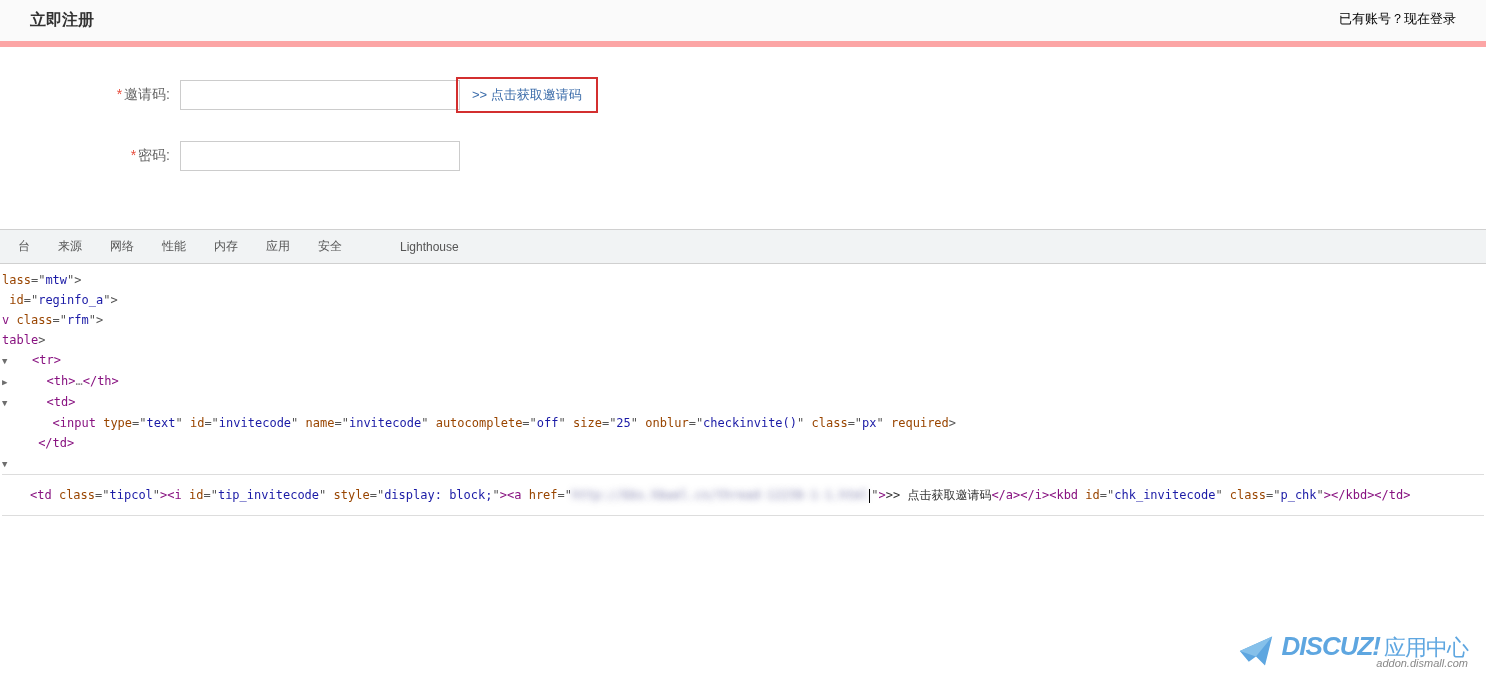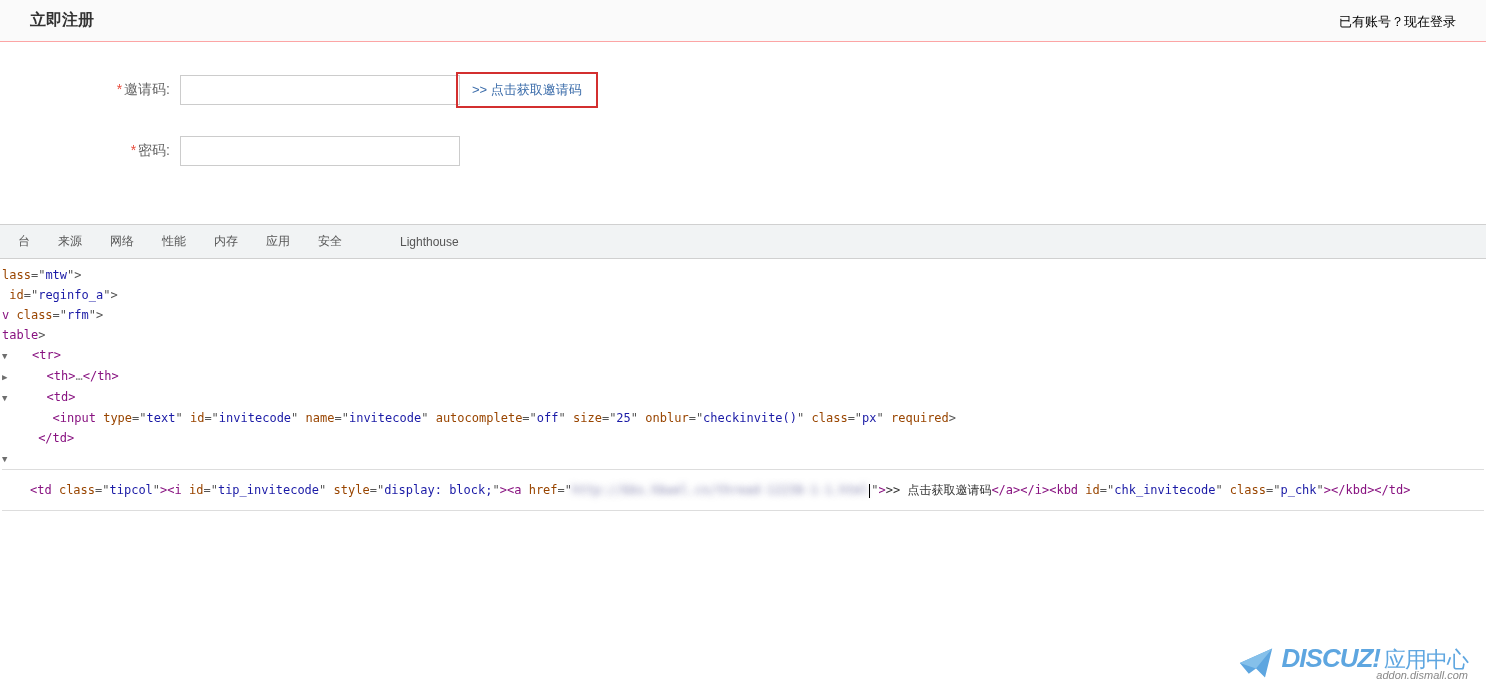--- a/index.html
+++ b/index.html
@@ -1,20 +1,20 @@
 <!DOCTYPE html>
 <html><head>
   <meta charset="utf-8">
   <style>
     * { margin: 0; padding: 0; box-sizing: border-box; }
     body { font-family: "Microsoft YaHei", Arial, sans-serif; font-size: 13px; color: #333; background: #fff; }
     
     
     .top-area { background: #fff; }
-    .page-header { background: #fafafa; padding: 10px 30px; display: flex; justify-content: space-between; align-items: flex-end; border-bottom: 1px solid #fca5a5; }
+    .page-header { background: #fafafa; padding: 10px 30px; display: flex; justify-content: space-between; align-items: flex-start; border-bottom: 6px solid #fca5a5; }
     .page-title { font-size: 16px; font-weight: bold; color: #333; }
     .login-link { font-size: 13px; color: #000000; }
     
     .form-area { padding: 30px 0 30px 70px; }
     .form-row { display: flex; align-items: center; margin-bottom: 28px; position: relative; }
     .form-label { width: 100px; text-align: right; margin-right: 10px; color: #666; font-size: 14px; }
     .form-label .req { color: #e74c3c; margin-right: 2px; }
     .form-input { width: 280px; height: 30px; border: 1px solid #ccc; padding: 0 8px; font-size: 13px; }
     .invite-link-box { border: 2px solid #d32f2f; padding: 7px 14px; margin-left: -4px; position: relative; }
     .invite-link { color: #3b6caa; text-decoration: none; font-size: 13px; }
@@ -33,21 +33,21 @@
     .punct { color: #555; }
     .triangle-open::before { content: "▼"; font-size: 9px; color: #6e6e6e; margin-right: 3px; display: inline-block; }
     .triangle-closed::before { content: "▶"; font-size: 9px; color: #6e6e6e; margin-right: 3px; display: inline-block; }
     .ellipsis { color: #888; }
     
     .selected-block { background: #fff; border-top: 1px solid #ddd; border-bottom: 1px solid #ddd; padding: 10px 28px; font-family: Consolas, Menlo, monospace; font-size: 12px; line-height: 20px; word-break: break-all; white-space: pre-wrap; }
     .blurred { color: transparent; text-shadow: 0 0 6px rgba(50,50,120,0.6); user-select: none; }
     .cursor-caret { display: inline-block; width: 1px; height: 14px; background: #000; vertical-align: middle; margin: 0 1px; }
     
     
-    .watermark { position: fixed; bottom: 0; right: 18px; display: flex; align-items: center; gap: 8px; }
+    .watermark { position: fixed; bottom: 12px; right: 18px; display: flex; align-items: center; gap: 8px; }
     .wm-plane { width: 36px; height: 36px; }
     .wm-text { display: flex; flex-direction: column; align-items: flex-start; }
     .wm-logo { font-family: Arial Black, Arial, sans-serif; font-weight: 900; font-style: italic; font-size: 26px; color: #5ea6e0; letter-spacing: -1px; line-height: 1; }
     .wm-logo .cn { font-size: 22px; font-style: normal; margin-left: 4px; color: #5ea6e0; font-weight: normal; }
     .wm-sub { font-size: 11px; color: #888; margin-top: -2px; font-style: italic; align-self: flex-end; }
   </style>
 </head>
 <body>
 
 <div class="top-area">

